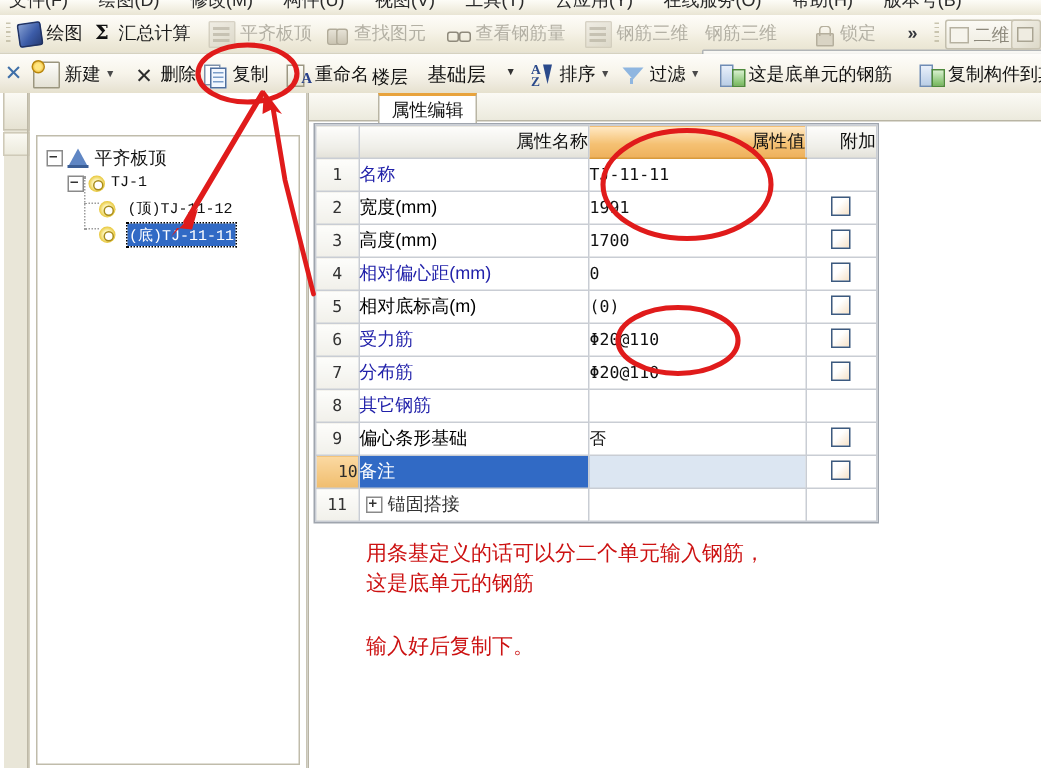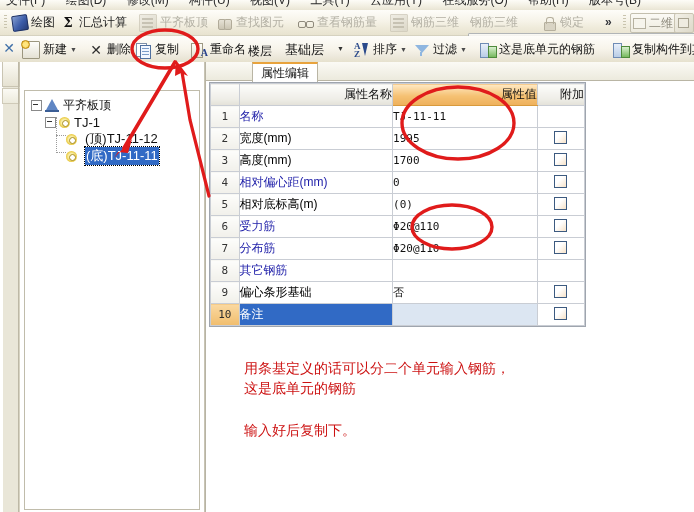--- a/index.html
+++ b/index.html
@@ -158,21 +158,21 @@
     position:absolute;right:3px;top:2px;width:13px;height:13px;
   }
   .searchicon .ring{position:absolute;left:0;top:0;width:9px;height:9px;border:2px solid #4f7fbf;border-radius:50%;}
   .searchicon .hdl{position:absolute;left:8px;top:8px;width:5px;height:2px;background:#4f7fbf;transform:rotate(42deg);transform-origin:left center;}
 
   .treebox{
     position:absolute;left:4px;top:28px;width:174px;height:418px;
     background:#fff;border:1px solid #c0bcab;
   }
   .tnode{position:absolute;height:16px;display:flex;align-items:center;white-space:nowrap;font-size:12px;}
-  .tnode .txt{font-family:Liberation Sans, sans-serif;font-size:13px;color:#111;}
+  .tnode .txt{font-family:Liberation Mono, monospace;font-size:10px;color:#111;}
   .tnode .txt.cn{font-family:"Liberation Sans",sans-serif;font-size:12px;}
   .expander{
     width:9px;height:9px;border:1px solid #8a8a8a;background:#fff;position:relative;flex:0 0 9px;margin-right:3px;
   }
   .expander:after{content:"";position:absolute;left:1px;top:3px;width:5px;height:1px;background:#333;}
   .ico-found{position:relative;width:14px;height:14px;flex:0 0 14px;margin-right:4px;}
   .ico-found .tri{position:absolute;left:1px;top:1px;width:0;height:0;
     border-left:6px solid transparent;border-right:6px solid transparent;border-bottom:11px solid #5f86c4;}
   .ico-found .bar{position:absolute;left:0;bottom:0;width:14px;height:2px;background:#3b5e96;}
   .ico-gear{position:relative;width:11px;height:11px;flex:0 0 11px;margin-right:4px;}
@@ -217,21 +217,21 @@
   }
   .c-num{width:26px;}
   .c-name{width:140px;}
   .c-val{width:132px;}
   .c-add{width:43px;}
   td.num{
     text-align:center;font-size:11px;color:#333;
     background:linear-gradient(to bottom,#fdfdfb,#f1f0ea);
     font-family:"DejaVu Sans Mono","Liberation Mono",monospace;
   }
-  td.num.selnum{background:linear-gradient(to bottom,#fbd9a2,#f0bd6d);color:#2b2b2b;}
+  td.num.selnum{background:linear-gradient(to bottom,#fbd9a2,#f0bd6d);color:#2b2b2b;text-align:right;}
   td.name{padding-left:12px;color:#000;}
   td.name.blue{color:#2222aa;}
   td.val{padding-left:4px;color:#111;font-family:"DejaVu Sans Mono","Liberation Mono",monospace;font-size:11px;}
   tr.selrow td.name{background:#316ac5;color:#ffffff;}
   tr.selrow td.val{background:#dce6f2;}
   td.add{text-align:center;}
   .cbx{
     display:inline-block;width:11px;height:11px;border:1px solid #3c5a80;
     background:linear-gradient(135deg,#ffffff 40%,#f6e2c8 100%);
   }
@@ -478,21 +478,21 @@
         <tbody>
           <tr>
             <td class="num">1</td>
             <td class="name blue">名称</td>
             <td class="val">TJ-11-11</td>
             <td class="add"></td>
           </tr>
           <tr>
             <td class="num">2</td>
             <td class="name">宽度(mm)</td>
-            <td class="val">1995</td>
+            <td class="val">1991</td>
             <td class="add"><span class="cbx"></span></td>
           </tr>
           <tr>
             <td class="num">3</td>
             <td class="name">高度(mm)</td>
             <td class="val">1700</td>
             <td class="add"><span class="cbx"></span></td>
           </tr>
           <tr>
             <td class="num">4</td>
@@ -529,20 +529,26 @@
             <td class="name">偏心条形基础</td>
             <td class="val">否</td>
             <td class="add"><span class="cbx"></span></td>
           </tr>
           <tr class="selrow">
             <td class="num selnum">10</td>
             <td class="name">备注</td>
             <td class="val"></td>
             <td class="add"><span class="cbx"></span></td>
           </tr>
+          <tr>
+            <td class="num">11</td>
+            <td class="name anchor"><span class="plusbox"></span><span>锚固搭接</span></td>
+            <td class="val"></td>
+            <td class="add"></td>
+          </tr>
         </tbody>
       </table>
     </div>
 
     <div class="redtext" style="left:38px;top:358px;">输入好后复制下。</div>
     <div class="redtext" style="left:38px;top:296px;">用条基定义的话可以分二个单元输入钢筋，
 这是底单元的钢筋</div>
   </div>
 
   <svg class="anno" viewBox="0 0 694 512" width="694" height="512">

